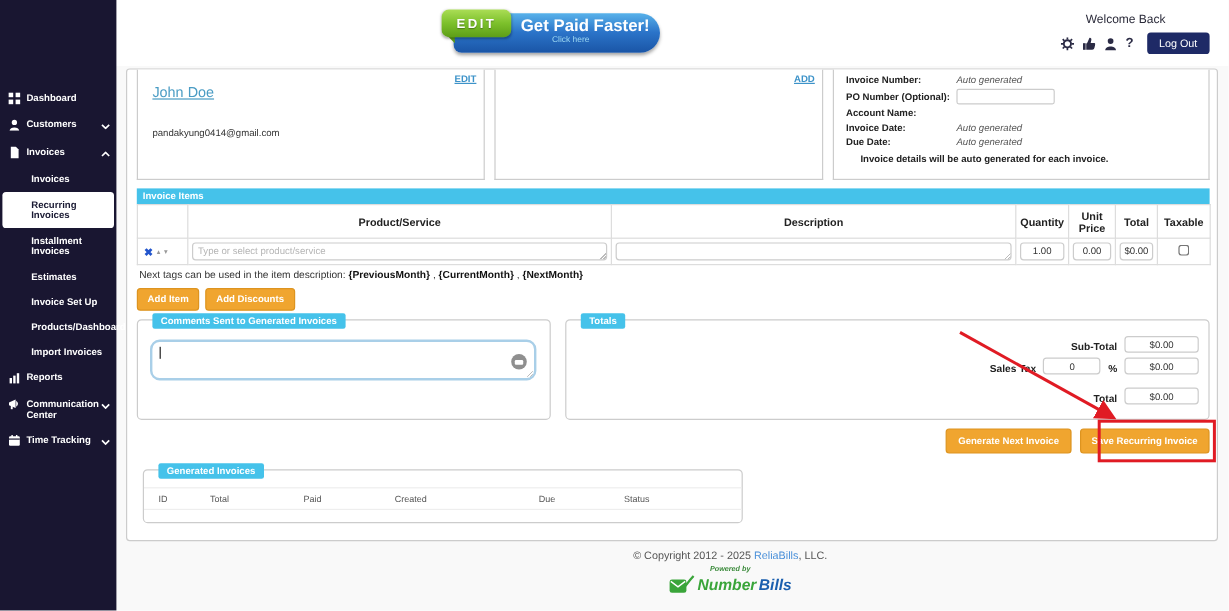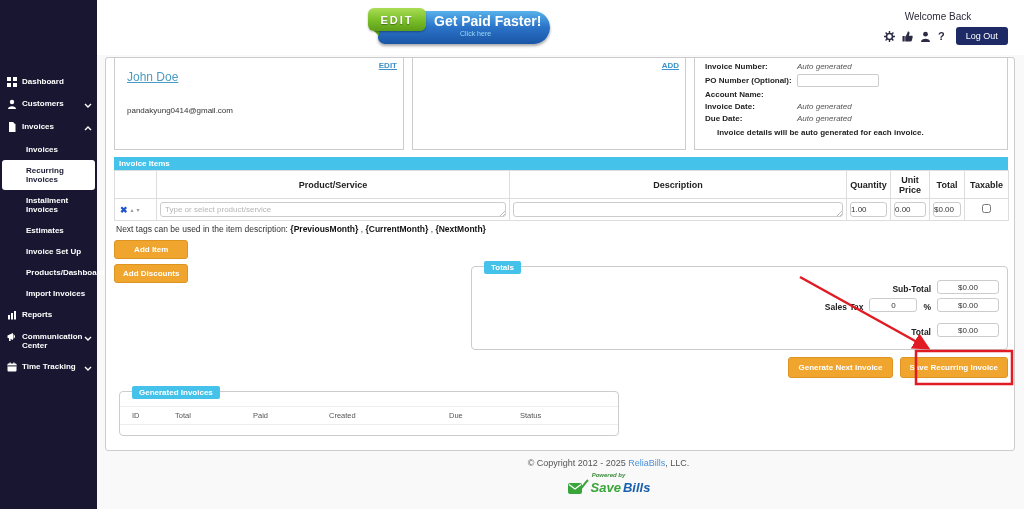--- a/index.html
+++ b/index.html
@@ -68,32 +68,32 @@
   table.items th, table.items td { border:1px solid #ddd; font-size:9px; }
   table.items th { font-weight:bold; text-align:center; height:28px; color:#222; padding:0 2px; }
   table.items td { height:22px; padding:1px 3px; }
   .cell-input-wrap { position:relative; }
   .cell-input { width:100%; height:15px; border:1px solid #ccc; border-radius:3px; font-size:8px;
      padding:0 4px; font-family:inherit; color:#333; }
   .cell-input::placeholder { color:#b5b5b5; }
   .resize-corner { position:absolute; right:1px; bottom:1px; width:6px; height:6px;
      background:linear-gradient(135deg, transparent 55%, #bbb 55%, #bbb 65%, transparent 65%, transparent 75%, #bbb 75%, #bbb 85%, transparent 85%); }
   .num-input { width:100%; height:15px; border:1px solid #ccc; border-radius:3px; font-size:8px;
-     text-align:left; font-family:inherit; color:#333; }
+     text-align:center; font-family:inherit; color:#333; }
   .row-ctrls { display:flex; align-items:center; gap:3px; justify-content:flex-start; padding-left:2px; }
   .del-glyph { color:#2255cc; font-weight:bold; font-size:9px; cursor:pointer; }
   .mini-arrow { color:#999; font-size:6px; cursor:pointer; }
   .tax-check { width:9px; height:9px; }
 
   .tags-note { position:absolute; left:10px; top:166px; font-size:8.5px; color:#333; }
   .tags-note b { color:#111; }
 
   .btn-orange { background:#f0a52f; border:1px solid #dd9420; color:#fff; font-size:8px; font-weight:bold;
      padding:4px 8px; border-radius:3px; cursor:pointer; font-family:inherit; }
-  .item-btns { position:absolute; left:8px; top:182px; display:flex; gap:5px;flex-direction:column; }
+  .item-btns { position:absolute; left:8px; top:182px; display:flex; gap:5px; }
 
   .fieldset { position:absolute; border:1px solid #ccc; border-radius:4px; background:#fff; }
   .chip { position:absolute; top:-6px; left:12px; background:#45c2ea; color:#fff; font-size:8px;
      font-weight:bold; padding:2px 7px; border-radius:2px; white-space:nowrap; }
   .fs-comments { left:8px; top:208px; width:345px; height:84px; }
   .comment-box { position:absolute; left:10px; top:16px; width:322px; height:34px;
      border:2px solid #a9cfe8; border-radius:8px; background:#fff; }
   .caret { position:absolute; left:6px; top:4px; width:1px; height:10px; background:#222; }
   .comment-circle { position:absolute; right:6px; top:10px; width:13px; height:13px; border-radius:50%;
      background:#8f8f8f; display:flex; align-items:center; justify-content:center; cursor:pointer; }
@@ -373,20 +373,30 @@
 
     <div class="tags-note">
       <span>Next tags can be used in the item description: </span><b>{PreviousMonth}</b><span> , </span><b>{CurrentMonth}</b><span> , </span><b>{NextMonth}</b>
     </div>
 
     <div class="item-btns">
       <button class="btn-orange">Add Item</button>
       <button class="btn-orange">Add Discounts</button>
     </div>
 
+    <div class="fieldset fs-comments">
+      <span class="chip">Comments Sent to Generated Invoices</span>
+      <div class="comment-box">
+        <span class="caret"></span>
+        <span class="comment-circle">
+            <span></span>
+          </span>
+        <span class="resize-corner"></span>
+      </div>
+    </div>
 
     <div class="fieldset fs-totals">
       <span class="chip">Totals</span>
       <div class="tot-row tr1">
         <span class="lbl">Sub-Total</span>
         <input class="tot-input" value="$0.00" style="">
       </div>
       <div class="tot-row tr2">
         <span class="lbl">Sales Tax</span>
         <input class="rate-input" value="0" style="">
@@ -421,21 +431,21 @@
     <div class="copyright">
       <span>© Copyright 2012 - 2025 </span><a>ReliaBills</a><span>, LLC.</span>
     </div>
     <div class="powered">Powered by</div>
     <div class="logo-line">
       <svg width="22" height="17">
         <rect x="1" y="4" width="14" height="11" rx="2" fill="#3aa53a"></rect>
         <path d="M2 5.5 L8 10 L14 5.5" fill="none" stroke="#ffffff" stroke-width="1.2"></path>
         <path d="M9 13 C13 13 15 7 21 1" fill="none" stroke="#3aa53a" stroke-width="2"></path>
       </svg>
-      <span class="logo-relia">Save</span>
+      <span class="logo-relia">Number</span>
         <span class="logo-bills">Bills</span>
     </div>
   </div>
 
   <svg class="annotation">
     <defs>
       <marker id="arrowhead" markerWidth="7" markerHeight="7" refX="5" refY="3.5" orient="auto">
         <polygon points="0 0, 7 3.5, 0 7" fill="#e01b24"></polygon>
       </marker>
     </defs>

